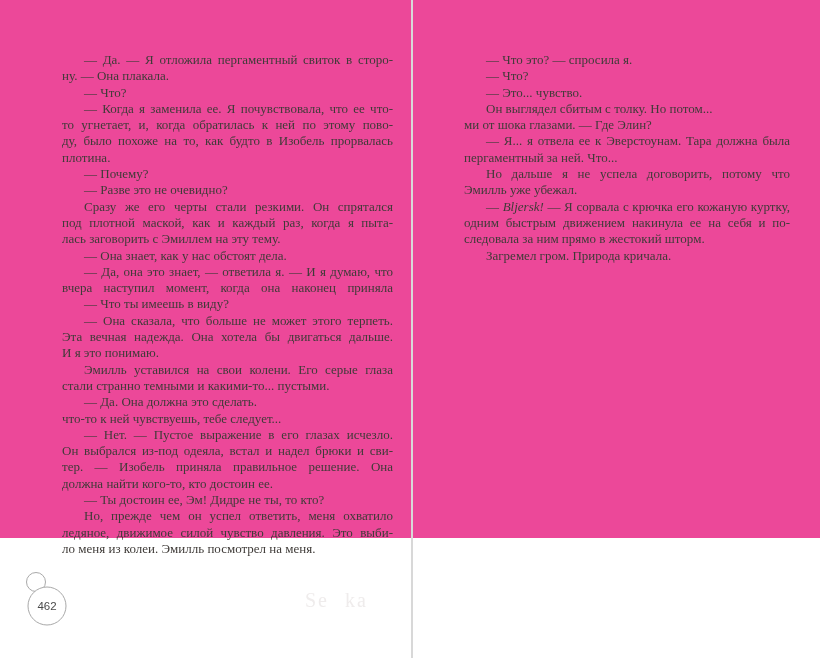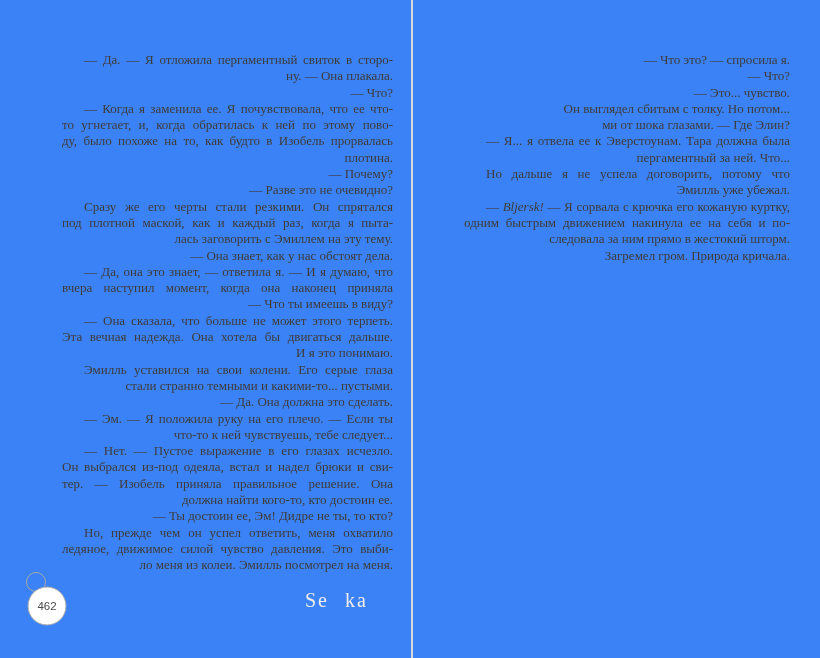--- a/index.html
+++ b/index.html
@@ -6,22 +6,22 @@
     margin: 0;
     padding: 0;
     background: #ffffff;
     width: 820px;
     height: 658px;
     overflow: hidden;
   }
   .spread {
     position: relative;
     width: 820px;
-    height: 658px;
-    background: #3b82f6;
+    height: 538px;
+    background: #ec4899;
     font-family: "Liberation Serif", "DejaVu Serif", serif;
   }
   .divider {
     position: absolute;
     left: 411px;
     top: 0;
     width: 2px;
     height: 658px;
     background: var(--divider-color, #d8d8d8);
   }
@@ -30,21 +30,21 @@
     top: 52px;
     color: var(--text-color, #3f3b38);
     font-size: 13px;
   }
   .text-block.left  { left: 62px;  width: 331px; }
   .text-block.right { left: 464px; width: 326px; }
   .line {
     height: 16.3px;
     line-height: 16.3px;
     overflow: hidden;
-    text-align: right;
+    text-align: left;
     white-space: normal;
   }
   .line.j {
     text-align: justify;
     text-align-last: justify;
   }
   .line.in { text-indent: 22px; }
   .line em { font-style: italic; }
   .watermark {
     position: absolute;
@@ -97,21 +97,20 @@
         <div class="line in">— Она знает, как у нас обстоят дела.</div>
         <div class="line j in">— Да, она это знает, — ответила я. — И я думаю, что</div>
         <div class="line j">вчера наступил момент, когда она наконец приняла</div>
         <div class="line in">— Что ты имеешь в виду?</div>
         <div class="line j in">— Она сказала, что больше не может этого терпеть.</div>
         <div class="line j">Эта вечная надежда. Она хотела бы двигаться дальше.</div>
         <div class="line">И я это понимаю.</div>
         <div class="line j in">Эмилль уставился на свои колени. Его серые глаза</div>
         <div class="line">стали странно темными и какими-то... пустыми.</div>
         <div class="line in">— Да. Она должна это сделать.</div>
-        <div class="line j in">— Эм. — Я положила руку на его плечо. — Если ты</div>
         <div class="line">что-то к ней чувствуешь, тебе следует...</div>
         <div class="line j in">— Нет. — Пустое выражение в его глазах исчезло.</div>
         <div class="line j">Он выбрался из-под одеяла, встал и надел брюки и сви-</div>
         <div class="line j">тер. — Изобель приняла правильное решение. Она</div>
         <div class="line">должна найти кого-то, кто достоин ее.</div>
         <div class="line in">— Ты достоин ее, Эм! Дидре не ты, то кто?</div>
         <div class="line j in">Но, прежде чем он успел ответить, меня охватило</div>
         <div class="line j">ледяное, движимое силой чувство давления. Это выби-</div>
         <div class="line">ло меня из колеи. Эмилль посмотрел на меня.</div>
       </div>

